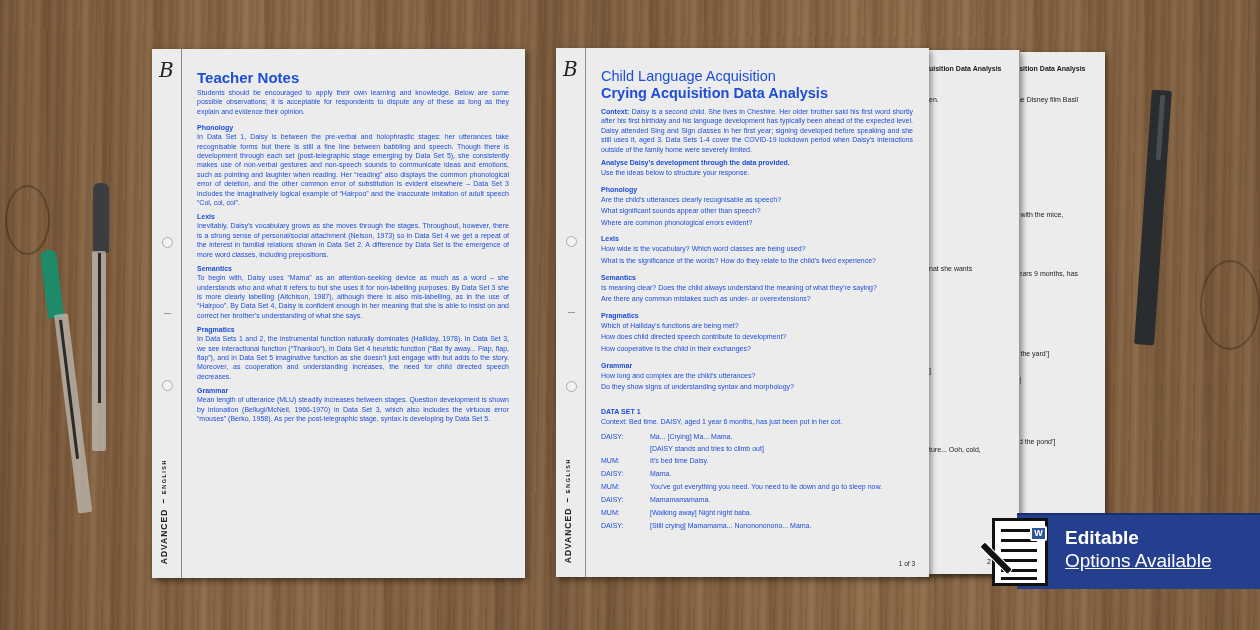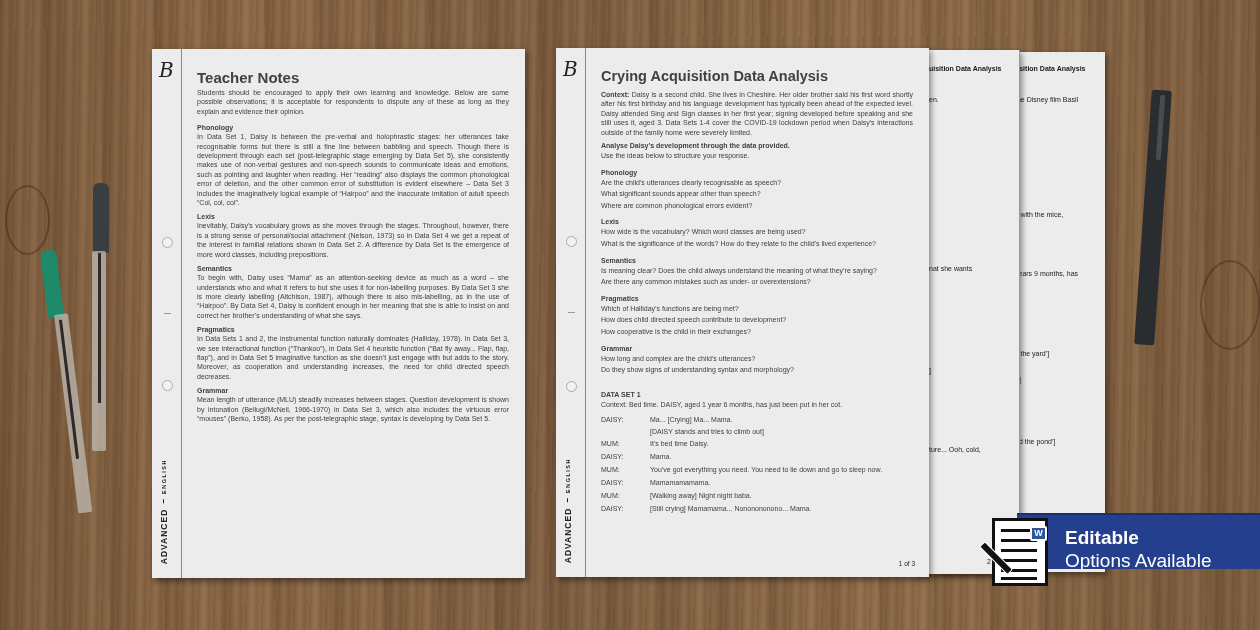--- a/index.html
+++ b/index.html
@@ -35,44 +35,44 @@
   }
   .dash { position: absolute; left: 12px; width: 7px; height: 1px; background: #999; }
   .brand-vertical {
     position: absolute; left: 7px; bottom: 14px;
     writing-mode: vertical-rl; transform: rotate(180deg);
     font-size: 8.5px; font-weight: bold; letter-spacing: 1px; color: #222; white-space: nowrap;
   }
   .brand-vertical .eng { font-size: 5.5px; letter-spacing: 1.5px; font-weight: bold; }
   .brand-vertical .bar { display: inline-block; border-left: 1px solid #222; margin: 2px 0; height: 4px;}
 
-  .content { position: absolute; left: 45px; right: 16px; top: 18px; color: #404040; }
+  .content { position: absolute; left: 45px; right: 16px; top: 18px; color: #1d4ed8; }
   .t-title { font-size: 15px; font-weight: bold; margin-bottom: 2px; }
   .body-sm { font-size: 7px; line-height: 9.4px; text-align: justify; }
   .h-sm { font-size: 7px; font-weight: bold; margin-top: 5px; line-height: 9px; }
 
   .cla-title1 { font-size: 14.5px; line-height: 17px; }
   .cla-title2 { font-size: 14.5px; line-height: 17px; font-weight: bold; margin-bottom: 5px; }
   .q { font-size: 7px; line-height: 11.6px; }
   .dlg-row { display: flex; font-size: 7px; line-height: 13px; }
   .dlg-row .spk { width: 49px; flex: none; }
   .pg-num { position: absolute; right: 14px; bottom: 10px; font-size: 6.5px; color: #222; }
 
   .back-text { position: absolute; font-size: 7px; color: #1b1b1b; white-space: nowrap; }
   .back-bold { font-weight: bold; }
 
   
   .badge {
-    position: absolute; left: 1017px; top: 513px; width: 243px; height: 56px;
+    position: absolute; left: 1017px; top: 513px; width: 243px; height: 76px;
     background: #253f8f;
     border-top: 2px solid #1a2f70;
   }
   .badge-text { position: absolute; left: 48px; top: 12px; color: #fff; }
   .badge-l1 { font-size: 19px; font-weight: bold; line-height: 22px; }
-  .badge-l2 { font-size: 19px; line-height: 24px; }
+  .badge-l2 { font-size: 19px; line-height: 24px; text-decoration: underline; }
   .doc-icon {
     position: absolute; left: 992px; top: 518px; width: 56px; height: 68px;
     background: #fff; border: 3px solid #111;
   }
   .doc-icon .ln { position: absolute; left: 6px; right: 8px; height: 3px; background: #111; }
   .w-badge {
     position: absolute; left: 1030px; top: 526px; width: 17px; height: 15px;
     background: #2b579a; border: 2px solid #fff; border-radius: 2px;
     color: #fff; font-size: 9px; font-weight: bold; text-align: center; line-height: 11px;
   }
@@ -131,20 +131,21 @@
   <div class="hole" style="top:188px;"></div>
   <div class="dash" style="top:264px;"></div>
   <div class="hole" style="top:333px;"></div>
   <div class="brand-vertical">
     <span>ADVANCED</span>
     <span class="bar"></span>
     <span class="eng">ENGLISH</span>
   </div>
 
   <div class="content" style="top:20px;">
+    <div class="cla-title1">Child Language Acquisition</div>
     <div class="cla-title2">Crying Acquisition Data Analysis</div>
     <div class="body-sm" style="line-height:9.4px;">
       <b>Context:</b><span> Daisy is a second child. She lives in Cheshire. Her older brother said his first word shortly after his first birthday and his language development has typically been ahead of the expected level. Daisy attended Sing and Sign classes in her first year; signing developed before speaking and she still uses it, aged 3. Data Sets 1-4 cover the COVID-19 lockdown period when Daisy’s interactions outside of the family home were severely limited.</span>
     </div>
     <div class="h-sm" style="margin-top:4px;">Analyse Daisy’s development through the data provided.</div>
     <div class="q">Use the ideas below to structure your response.</div>
 
     <div class="h-sm" style="margin-top:6px;">Phonology</div>
     <div class="q">Are the child’s utterances clearly recognisable as speech?</div>
     <div class="q">What significant sounds appear other than speech?</div>

